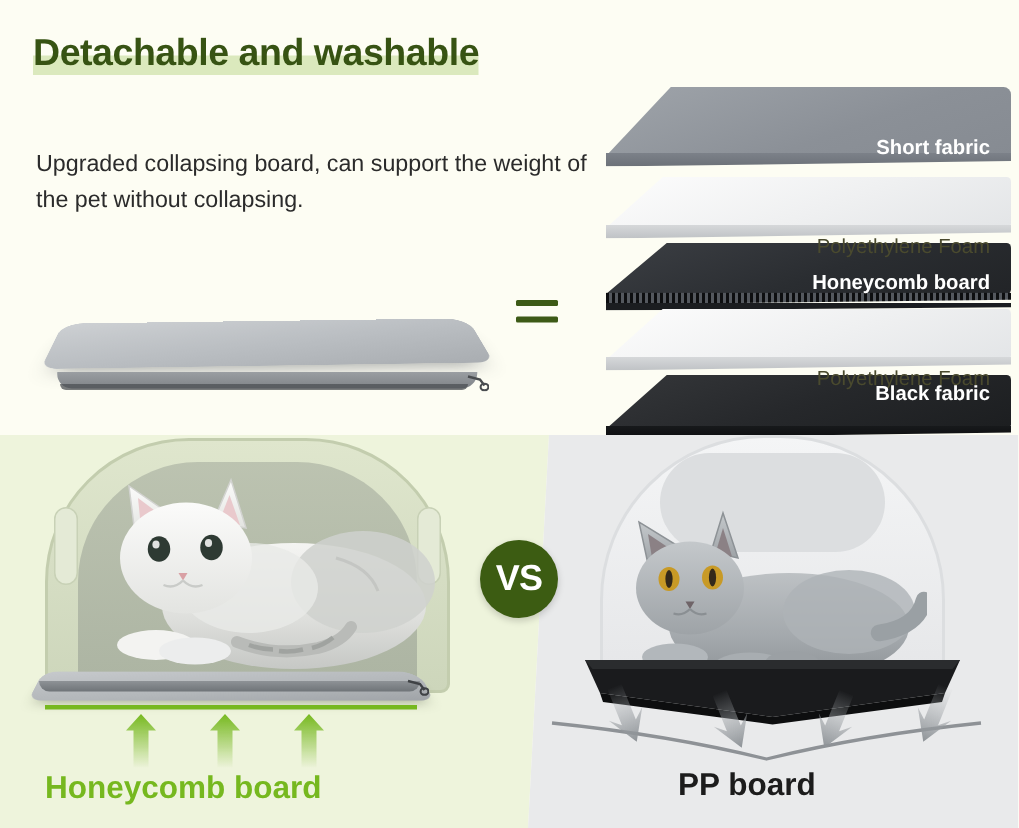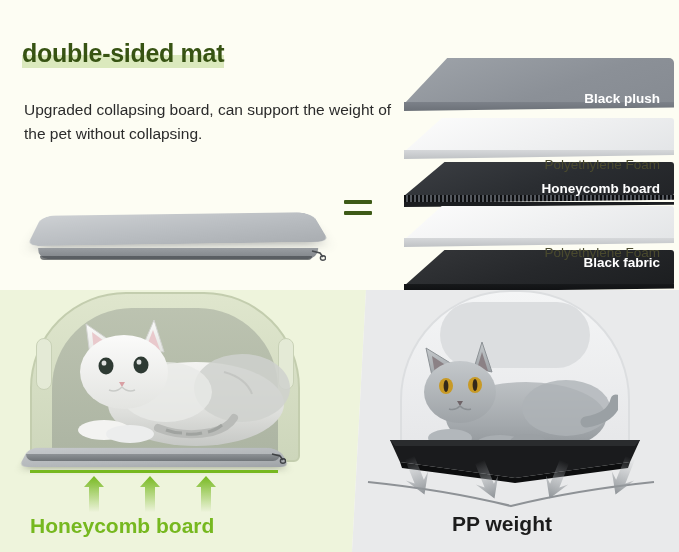--- a/index.html
+++ b/index.html
@@ -240,24 +240,24 @@
 </head>
 <body>
 
 <div id="page">
 
   <div class="top-section">
 
     <div class="title-block">
       <div class="title-line">
         <span class="hl"></span>
+        <span class="txt">Detachable and washable</span>
       </div><br>
       <div class="title-line">
         <span class="hl"></span>
-        <span class="txt">double-sided mat</span>
       </div>
     </div>
 
     <div class="subtitle">Upgraded collapsing board, can support the weight of the pet without collapsing.</div>
 
     <div class="mat-wrap">
       <div class="mat-body"></div>
       <div class="mat-edge"></div>
       <div class="mat-edge-dark"></div>
       <svg class="mat-zip" viewBox="0 0 16 12">
@@ -269,21 +269,21 @@
     <div class="equals">
       <i></i>
       <i></i>
     </div>
 
     <div class="stack">
 
       <div class="layer l-plush">
         <div class="top"></div>
         <div class="side"></div>
-        <div class="lbl">Black plush</div>
+        <div class="lbl">Short fabric</div>
       </div>
 
       <div class="layer l-foam l-foam1">
         <div class="top"></div>
         <div class="side"></div>
         <div class="lbl">Polyethylene Foam</div>
       </div>
 
       <div class="layer l-honey">
         <div class="top"></div>
@@ -433,18 +433,21 @@
           </linearGradient>
         </defs>
         <g fill="url(#gdn)">
           <path d="M0 0 L10 0 L10 26 L17 20 L5 40 L-7 20 L0 26 Z" transform="translate(32,6) rotate(-22 5 20)"></path>
           <path d="M0 0 L10 0 L10 26 L17 20 L5 40 L-7 20 L0 26 Z" transform="translate(102,10) rotate(-22 5 20)"></path>
           <path d="M0 0 L10 0 L10 26 L17 20 L5 40 L-7 20 L0 26 Z" transform="translate(172,10) rotate(22 5 20)"></path>
           <path d="M0 0 L10 0 L10 26 L17 20 L5 40 L-7 20 L0 26 Z" transform="translate(238,6) rotate(22 5 20)"></path>
         </g>
       </svg>
 
-      <div class="label-dark">PP weight</div>
-    </div>
-
+      <div class="label-dark">PP board</div>
+    </div>
+
+    <div class="vs-badge" style="left:320px; top:70px;">
+      <span>VS</span>
+    </div>
 
   </div>
 </div>
 
 </body></html>

